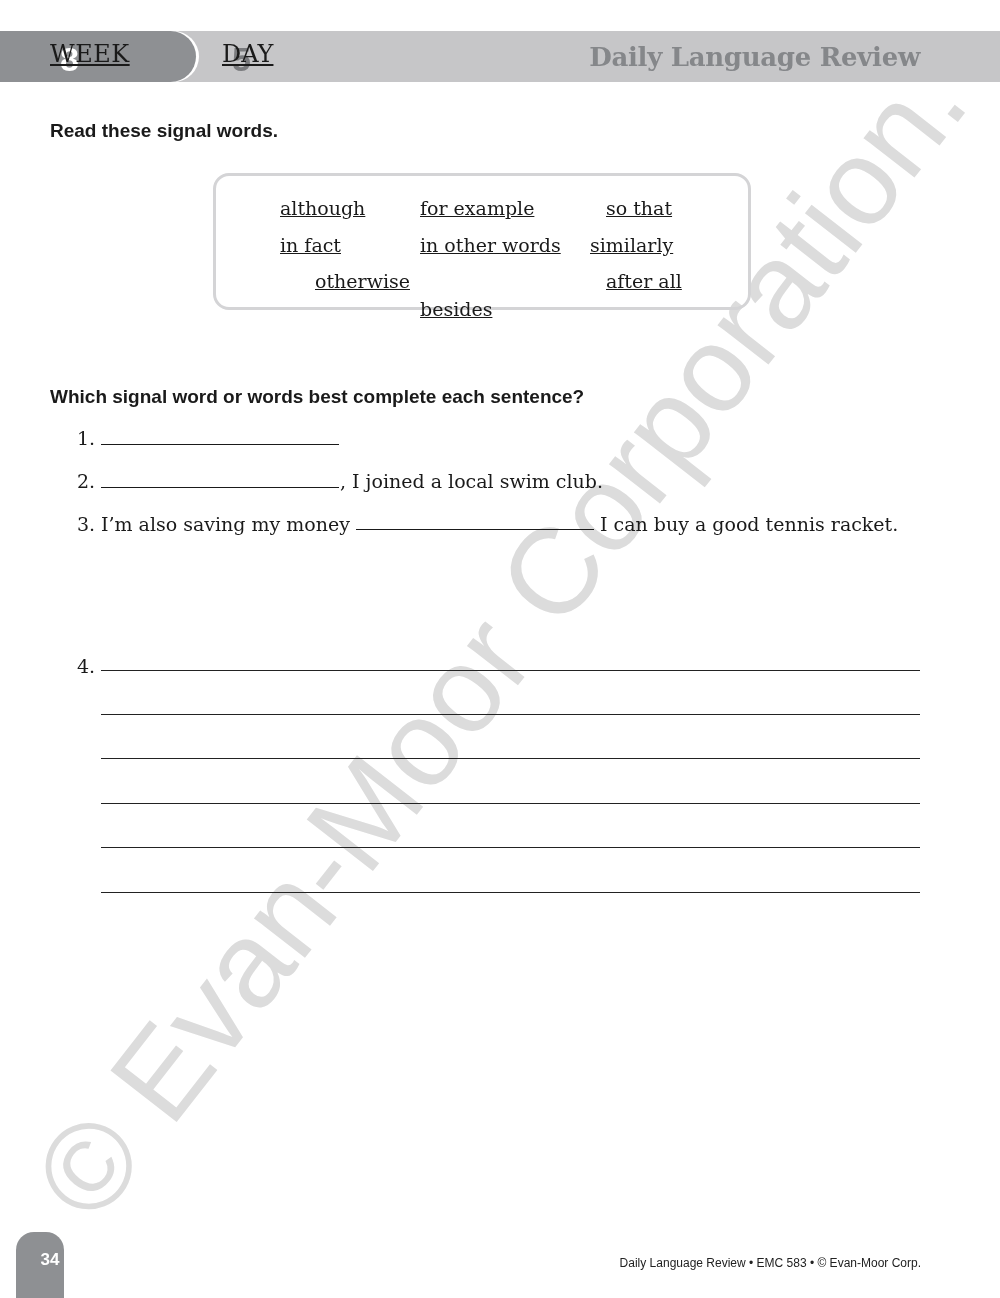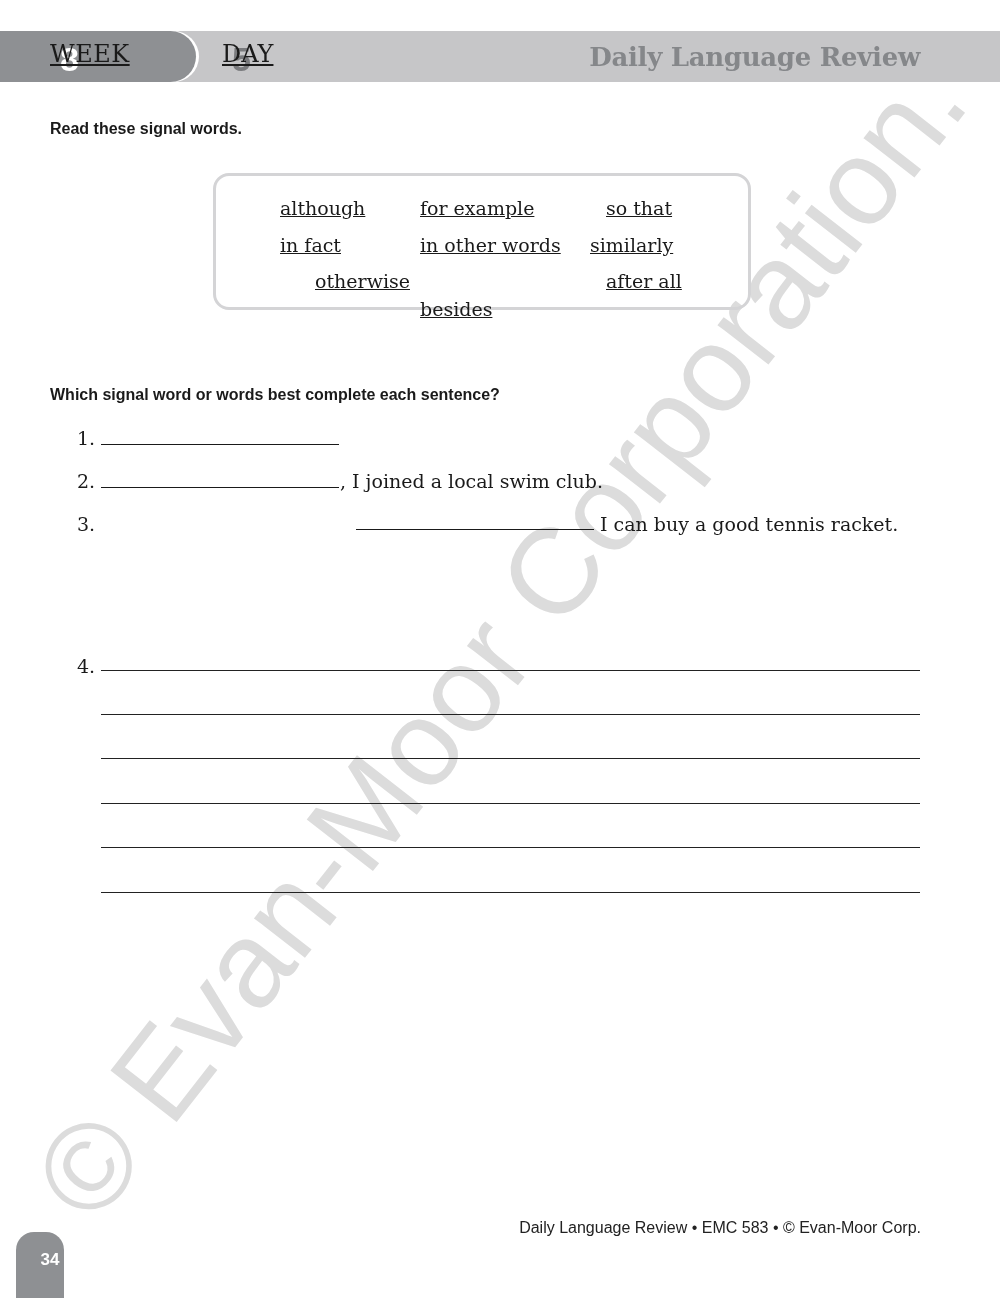--- a/index.html
+++ b/index.html
@@ -46,21 +46,21 @@
     font-family: "Liberation Sans", sans-serif;
     font-size: 122px; color: #dcdcdc; white-space: nowrap;
     pointer-events: none; z-index: 0;
   }
 
   .content { position: absolute; inset: 0; z-index: 1; }
 
   .instruction {
     position: absolute; left: 50px;
     font-family: "Liberation Sans", sans-serif; font-weight: bold;
-    font-size: 16px; color: #1a1a1a;
+    font-size: 19px; color: #1a1a1a;
   }
 
   
   .word-box {
     position: absolute; left: 213px; top: 173px; width: 538px; height: 137px;
     border: 3px solid #d4d4d6; border-radius: 16px; box-sizing: border-box;
     background: transparent;
   }
   .word {
     position: absolute; font-family: "DejaVu Serif", serif;
@@ -83,22 +83,22 @@
   .page-tab {
     position: absolute; left: 16px; top: 1232px; width: 48px; height: 66px;
     background: #8e9093; border-top-left-radius: 18px; border-top-right-radius: 18px;
   }
   .page-num {
     position: absolute; left: 16px; top: 1250px; width: 68px; text-align: center;
     color: #ffffff; font-weight: bold; font-size: 17px;
     font-family: "Liberation Sans", sans-serif;
   }
   .footer-text {
-    position: absolute; right: 79px; top: 1219px;
-    font-family: "Liberation Sans", sans-serif; font-size: 16px; color: #222;
+    position: absolute; right: 79px; top: 1256px;
+    font-family: "Liberation Sans", sans-serif; font-size: 12px; color: #222;
   }
 </style>
 </head>
 <body>
 
 <div class="banner"></div>
 <div class="week-tab"></div>
 <div class="week-label">
   <span class="word">WEEK</span>
   <span class="num">8</span>
@@ -129,20 +129,21 @@
   <div class="instruction" style="top:386px;">Which signal word or words best complete each sentence?</div>
 
   <span class="q-line" style="left:77px; top:427px;">1.</span>
   <div class="blank" style="left:101px; top:444px; width:238px;"></div>
 
   <span class="q-line" style="left:77px; top:470px;">2.</span>
   <div class="blank" style="left:101px; top:487px; width:238px;"></div>
   <span class="q-line" style="left:340px; top:470px;">, I joined a local swim club.</span>
 
   <span class="q-line" style="left:77px; top:513px;">3.</span>
+  <span class="q-line" style="left:101px; top:513px;">I’m also saving my money</span>
   <div class="blank" style="left:356px; top:529px; width:238px;"></div>
   <span class="q-line" style="left:600px; top:513px;">I can buy a good tennis racket.</span>
 
   <span class="q-line" style="left:77px; top:655px;">4.</span>
   <div class="write-line" style="top:670px;"></div>
   <div class="write-line" style="top:714px;"></div>
   <div class="write-line" style="top:758px;"></div>
   <div class="write-line" style="top:803px;"></div>
   <div class="write-line" style="top:847px;"></div>
   <div class="write-line" style="top:892px;"></div>

